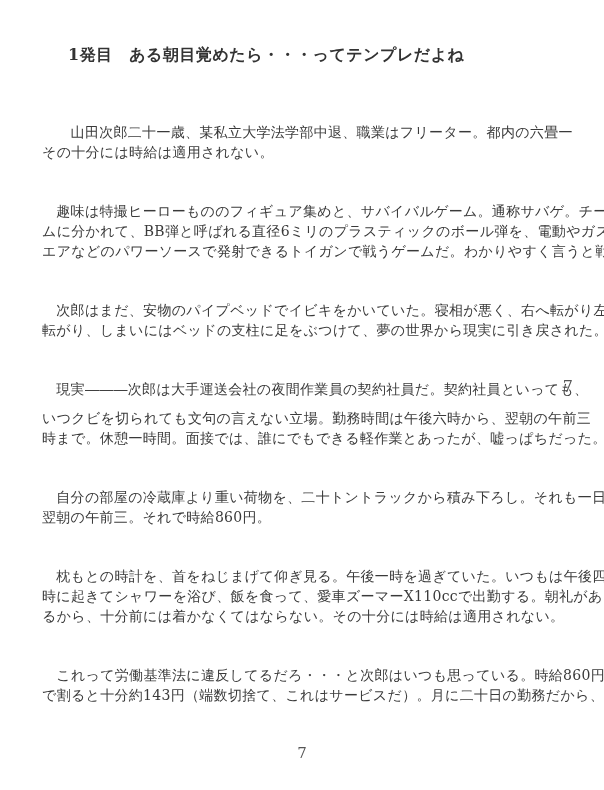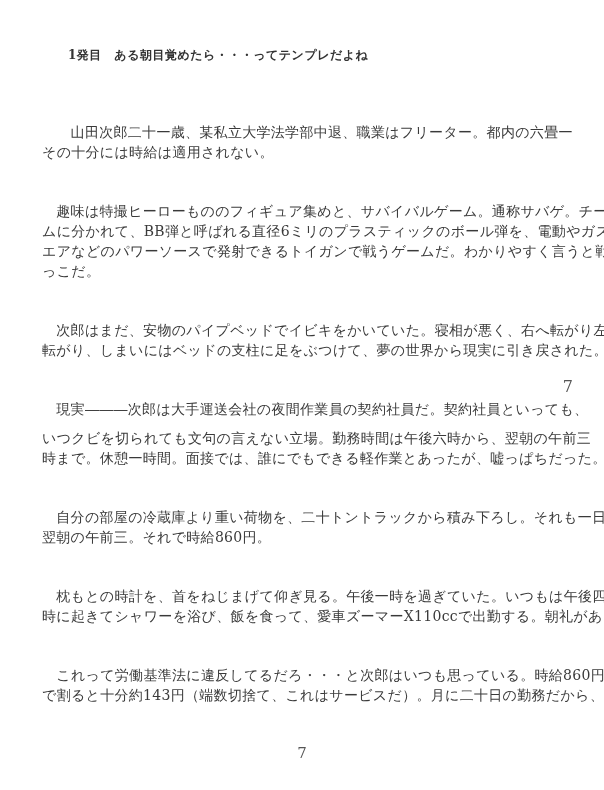--- a/index.html
+++ b/index.html
@@ -13,21 +13,21 @@
     height: 790px;
     box-sizing: border-box;
     background: #ffffff;
     padding: 45px 32px 0 42px;
     font-family: "DejaVu Serif", "Liberation Serif", serif;
     color: #3a3a3a;
     overflow: hidden;
   }
   .chapter-title {
     margin: 0 0 0 26px;
-    font-size: 12px;
+    font-size: 16px;
     font-weight: bold;
     line-height: 20px;
     letter-spacing: 0.5px;
     white-space: pre;
     color: #333333;
   }
   .body-text {
     margin-top: 57px;
   }
   .para {
@@ -71,38 +71,38 @@
 
   <div class="body-text">
       <div class="para">
         <div class="line">　　山田次郎二十一歳、某私立大学法学部中退、職業はフリーター。都内の六畳一</div>
         <div class="line">その十分には時給は適用されない。</div>
       </div>
       <div class="para">
         <div class="line">　趣味は特撮ヒーローもののフィギュア集めと、サバイバルゲーム。通称サバゲ。チー</div>
         <div class="line">ムに分かれて、BB弾と呼ばれる直径6ミリのプラスティックのボール弾を、電動やガス、</div>
         <div class="line">エアなどのパワーソースで発射できるトイガンで戦うゲームだ。わかりやすく言うと戦争ご</div>
-        <div class="line">っこだ。</div>
       </div>
       <div class="para">
         <div class="line">　次郎はまだ、安物のパイプベッドでイビキをかいていた。寝相が悪く、右へ転がり左に</div>
         <div class="line">転がり、しまいにはベッドの支柱に足をぶつけて、夢の世界から現実に引き戻された。</div>
       </div>
       <div class="para">
         <div class="line gap-after">　現実―――次郎は大手運送会社の夜間作業員の契約社員だ。契約社員といっても、</div>
         <div class="line">いつクビを切られても文句の言えない立場。勤務時間は午後六時から、翌朝の午前三</div>
         <div class="line">時まで。休憩一時間。面接では、誰にでもできる軽作業とあったが、嘘っぱちだった。</div>
       </div>
       <div class="para">
         <div class="line">　自分の部屋の冷蔵庫より重い荷物を、二十トントラックから積み下ろし。それも一日</div>
         <div class="line">翌朝の午前三。それで時給860円。</div>
       </div>
       <div class="para">
         <div class="line">　枕もとの時計を、首をねじまげて仰ぎ見る。午後一時を過ぎていた。いつもは午後四</div>
         <div class="line">時に起きてシャワーを浴び、飯を食って、愛車ズーマーX110ccで出勤する。朝礼があ</div>
+        <div class="line">るから、十分前には着かなくてはならない。その十分には時給は適用されない。</div>
       </div>
       <div class="para">
         <div class="line">　これって労働基準法に違反してるだろ・・・と次郎はいつも思っている。時給860円を6</div>
         <div class="line">で割ると十分約143円（端数切捨て、これはサービスだ）。月に二十日の勤務だから、2</div>
       </div>
     </div>
 
   <div class="pagenum-bottom">7</div>
 </div>
 

